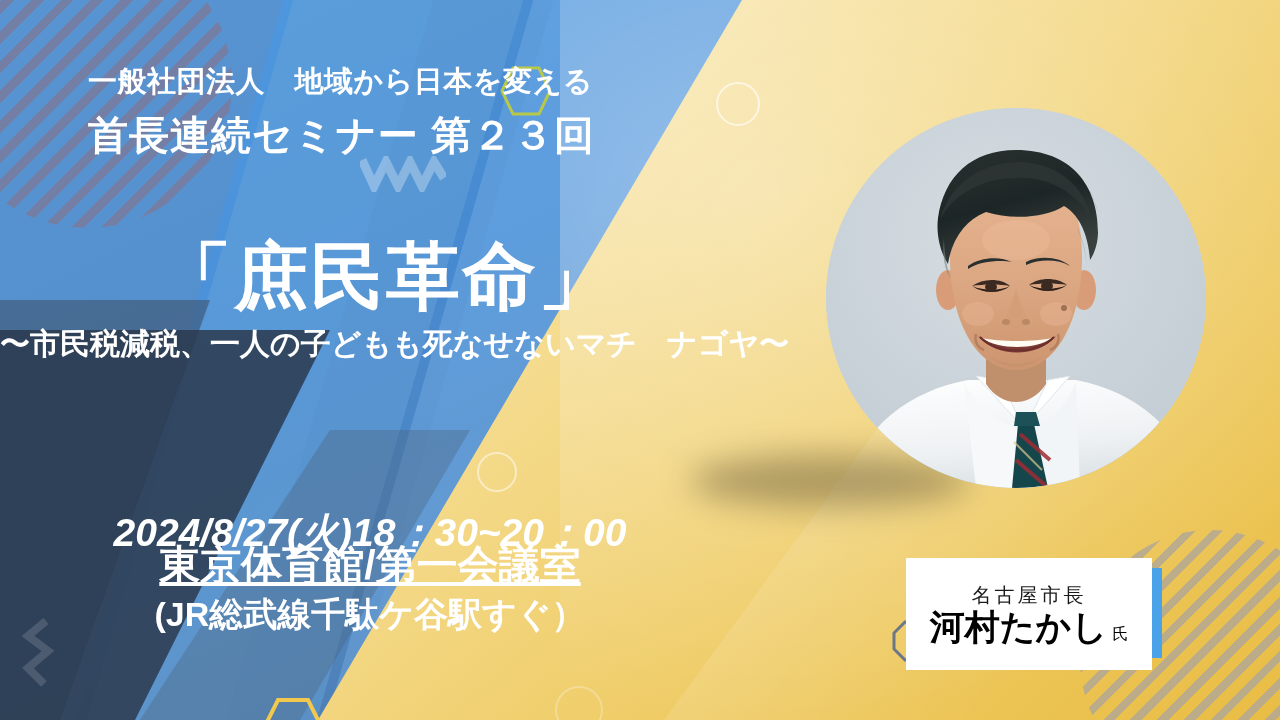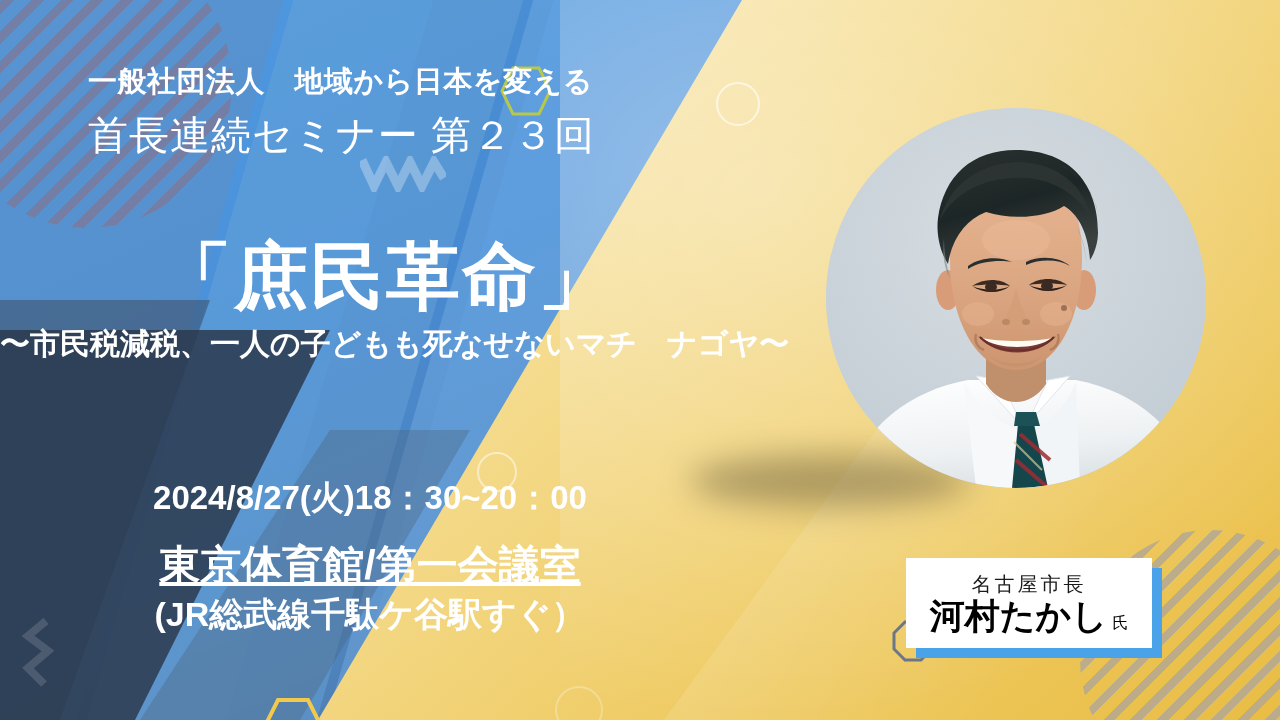--- a/index.html
+++ b/index.html
@@ -117,45 +117,45 @@
   .pface{position:absolute;left:0;top:0;width:380px;height:380px;}
 
   
   .txt{position:absolute;color:#fff;white-space:nowrap;}
   .org-line{
     left:88px;top:62px;
     font-size:29px;font-weight:700;letter-spacing:.5px;
   }
   .seminar-line{
     left:88px;top:108px;
-    font-size:40px;font-weight:400;letter-spacing:1px;
+    font-size:40px;font-weight:700;letter-spacing:1px;
   }
   .main-title{
     left:0;top:228px;width:772px;text-align:center;
     font-size:74px;font-weight:700;letter-spacing:2px;
   }
   .sub-title{
     left:0;top:324px;width:758px;text-align:center;
     font-size:30px;font-weight:700;letter-spacing:0px;
   }
   .info{
     left:0;width:740px;text-align:center;
     font-weight:700;color:#fff;
   }
-  .info-1{top:476px;font-size:33px;letter-spacing:0px;}
+  .info-1{top:506px;font-size:39px;letter-spacing:0px;font-style:italic;}
   .info-2{top:538px;font-size:41px;text-decoration:underline;}
   .info-3{top:592px;font-size:34px;}
 
   
   .plate-shadow{
     position:absolute;left:916px;top:568px;width:246px;height:90px;
     background:#4aa3e8;
   }
   .plate{
-    position:absolute;left:906px;top:558px;width:246px;height:90px;
+    position:absolute;left:906px;top:558px;width:246px;height:112px;
     background:#fff;
     display:flex;flex-direction:column;align-items:center;justify-content:center;
   }
   .plate-role{
     color:#1a1a1a;font-size:20px;font-weight:400;letter-spacing:3px;
     line-height:1;margin-bottom:4px;
   }
   .plate-namewrap{display:flex;align-items:baseline;}
   .plate-name{
     color:#000;font-size:35px;font-weight:700;letter-spacing:0px;line-height:1;

